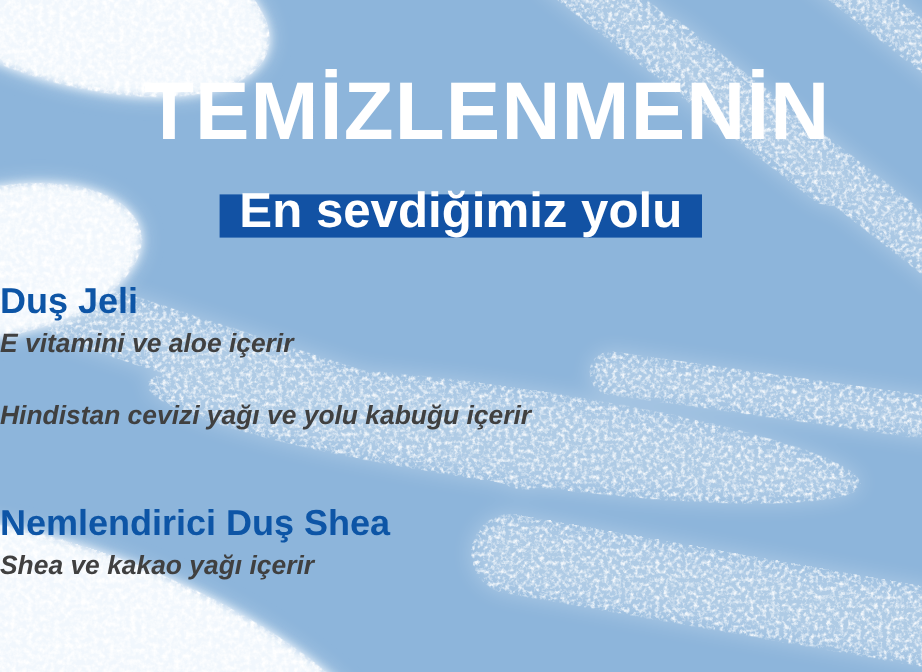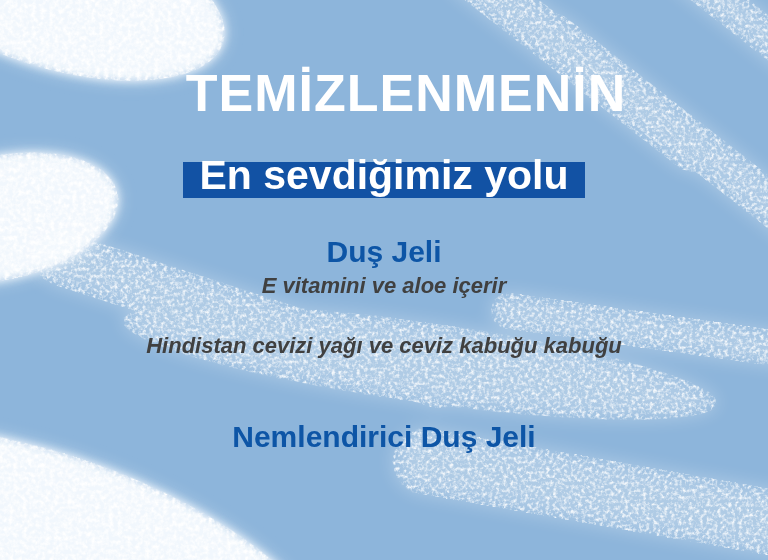--- a/index.html
+++ b/index.html
@@ -25,21 +25,21 @@
     inset: 0;
     z-index: 2;
   }
   .title {
     position: absolute;
     top: 60px;
     left: 0;
     right: 0;
     margin: 0;
     text-align: center;
-    font-size: 52px;
+    font-size: 68px;
     line-height: 66px;
     font-weight: 700;
     letter-spacing: 1px;
     color: #ffffff;
     white-space: nowrap;
     padding-left: 44px;
   }
   .banner-row {
     position: absolute;
     top: 162px;
@@ -61,21 +61,20 @@
     font-weight: 700;
     color: #ffffff;
     white-space: nowrap;
     position: relative;
     top: -5px;
   }
   .product-item {
     position: absolute;
     left: 0;
     right: 0;
-    text-align: center;
     color: #0d55a6;
   }
   .product-item.p1 { top: 236px; }
   .product-item.p2 { top: 328px; }
   .product-item.p3 { top: 421px; }
   .product-name {
     margin: 0;
     font-size: 30px;
     line-height: 32px;
     font-weight: 800;
@@ -150,21 +149,22 @@
         <span class="banner-text">En sevdiğimiz yolu</span>
       </div>
     </div>
 
     <div class="product-item p1">
       <h2 class="product-name">Duş Jeli</h2>
       <p class="product-desc">E vitamini ve aloe içerir</p>
     </div>
 
     <div class="product-item p2">
-      <p class="product-desc">Hindistan cevizi yağı ve ceviz kabuğu kabuğu</p>
+      <p class="product-desc">Hindistan cevizi yağı ve yolu kabuğu içerir</p>
     </div>
 
     <div class="product-item p3">
-      <h2 class="product-name">Nemlendirici Duş Jeli</h2>
+      <h2 class="product-name">Nemlendirici Duş Shea</h2>
+      <p class="product-desc">Shea ve kakao yağı içerir</p>
     </div>
 
   </div>
 </div>
 
 </body></html>

